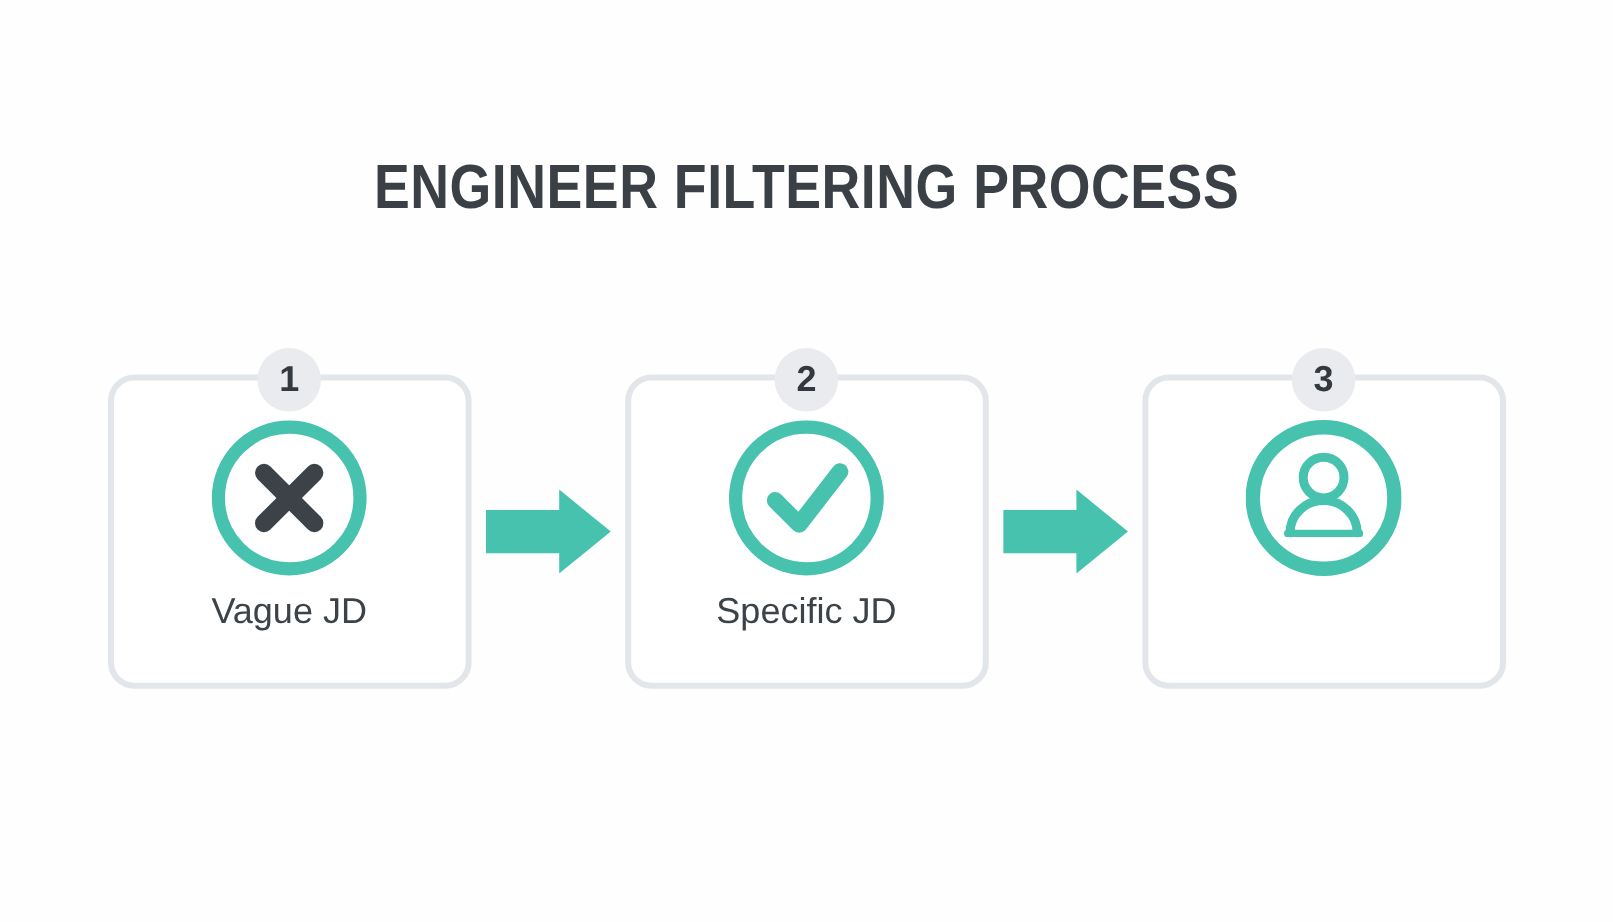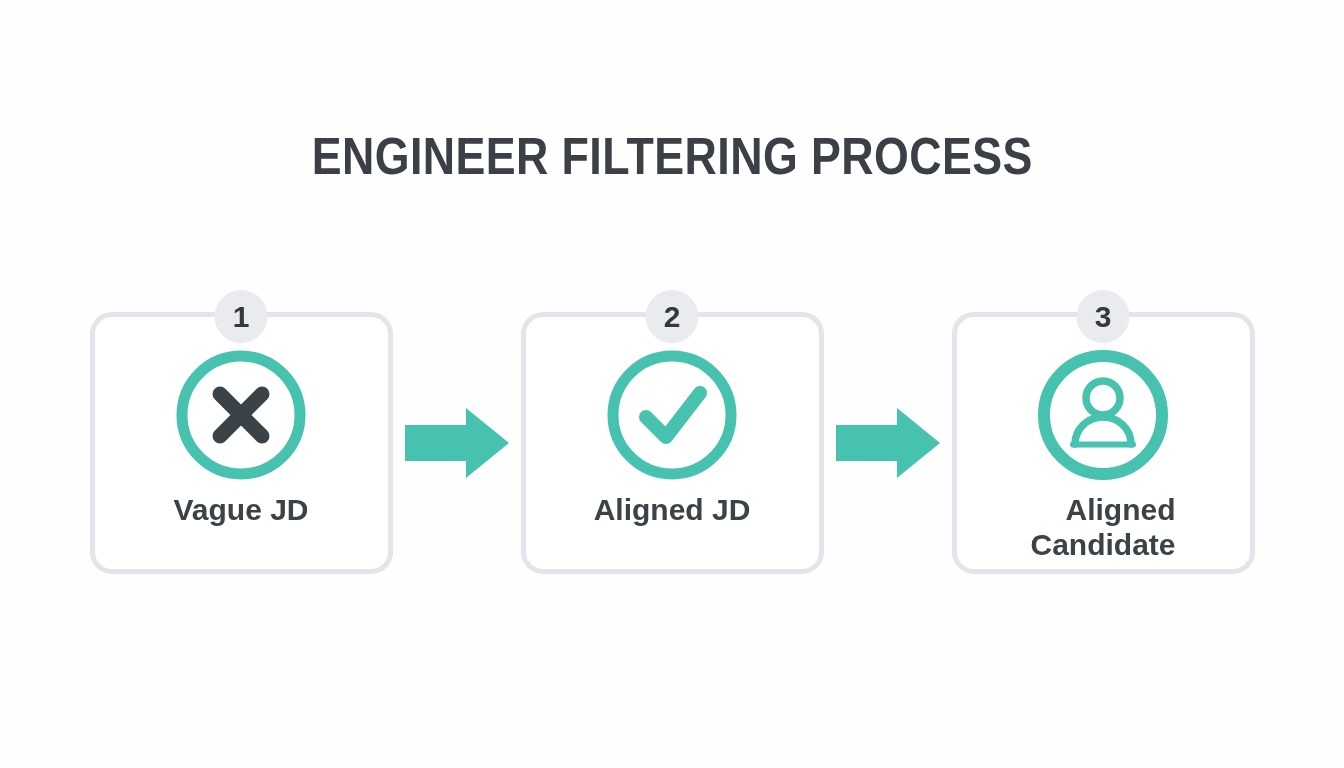--- a/index.html
+++ b/index.html
@@ -74,23 +74,23 @@
     z-index: 2;
   }
   .step-icon {
     margin-top: 33px;
     width: 130px;
     height: 130px;
   }
   .step-label {
     margin-top: 13px;
     font-size: 30px;
-    font-weight: bold;
+    font-weight: normal;
     color: #3b4248;
-    text-align: right;
+    text-align: left;
     line-height: 1.15;
     white-space: pre-line;
   }
   .connector {
     width: 128px;
     height: 262px;
     display: flex;
     align-items: center;
     justify-content: center;
     flex-shrink: 0;
@@ -123,35 +123,33 @@
         <polygon points="0,17 61,17 61,0 104,35 61,70 61,53 0,53" fill="#47C2AE"></polygon>
       </svg>
     </div>
 
     <div class="step-card">
       <div class="step-badge">2</div>
       <svg class="step-icon" viewBox="0 0 130 130">
         <circle cx="65" cy="65" r="59" fill="none" stroke="#47C2AE" stroke-width="11"></circle>
         <path d="M39 67 L59 87 L93 43" fill="none" stroke="#47C2AE" stroke-width="14" stroke-linecap="round" stroke-linejoin="round"></path>
       </svg>
-      <div class="step-label">Aligned JD</div>
+      <div class="step-label">Specific JD</div>
     </div>
 
     <div class="connector">
       <svg width="104" height="70" viewBox="0 0 104 70">
         <polygon points="0,17 61,17 61,0 104,35 61,70 61,53 0,53" fill="#47C2AE"></polygon>
       </svg>
     </div>
 
     <div class="step-card">
       <div class="step-badge">3</div>
       <svg class="step-icon" viewBox="0 0 130 130">
         <circle cx="65" cy="65" r="59" fill="none" stroke="#47C2AE" stroke-width="12"></circle>
         <circle cx="65" cy="48" r="17" fill="none" stroke="#47C2AE" stroke-width="7.5"></circle>
         <path d="M37 94 a28 27 0 0 1 56 0" fill="none" stroke="#47C2AE" stroke-width="7.5" stroke-linecap="round"></path>
         <line x1="35" y1="94.5" x2="95" y2="94.5" stroke="#47C2AE" stroke-width="6" stroke-linecap="round"></line>
       </svg>
-      <div class="step-label">Aligned
-Candidate</div>
     </div>
 
   </div>
 </div>
 
 </body></html>

